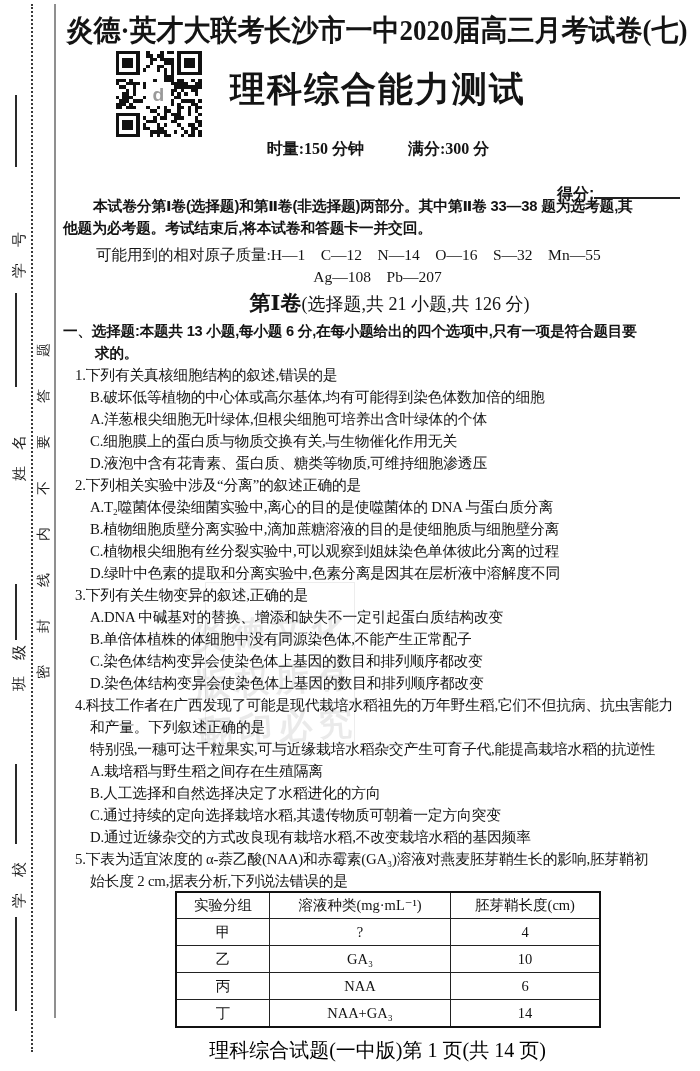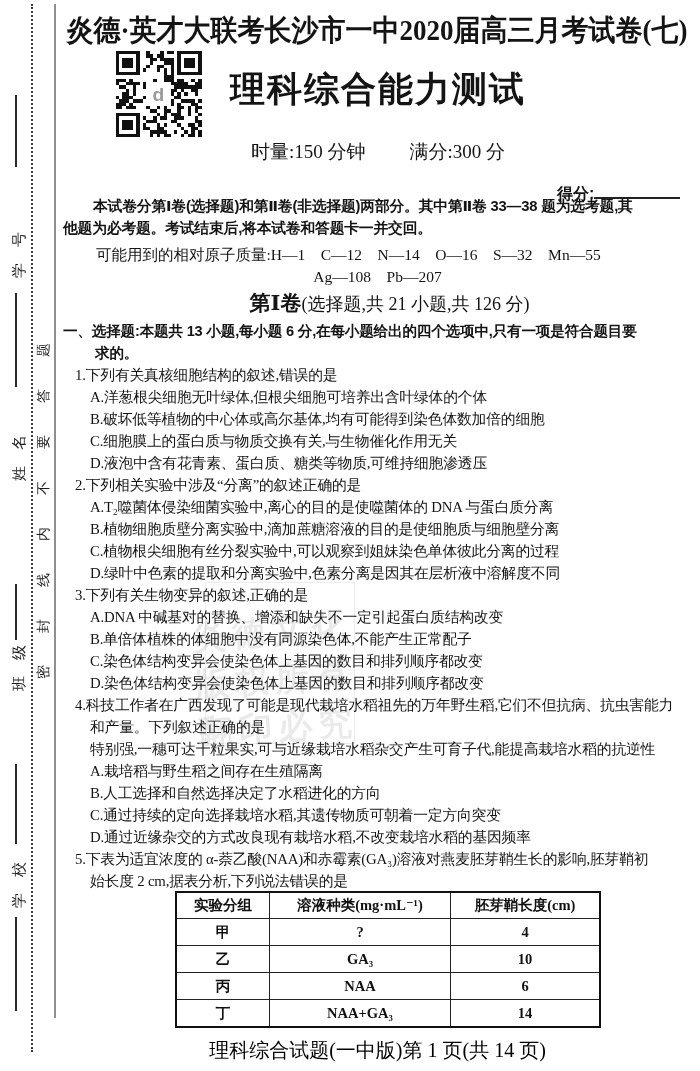--- a/index.html
+++ b/index.html
@@ -16,21 +16,21 @@
   .sf1{top:238px;} .sf2{top:441px;} .sf3{top:651px;} .sf4{top:868px;}
   .seal-text{position:absolute;left:-156px;top:486px;width:400px;height:18px;text-align:center;
         transform:rotate(-90deg);font-size:14px;letter-spacing:32px;white-space:nowrap;color:#1c1c1c;}
   
   .exam-title{position:absolute;left:60px;top:12px;width:634px;text-align:center;
         font-weight:bold;font-size:27px;letter-spacing:0px;white-space:nowrap;
         font-family:"Liberation Serif","DejaVu Serif",serif;transform:scaleY(1.08);}
   .qr{position:absolute;left:114px;top:51px;width:89px;height:86px;}
   .subject-title{position:absolute;left:63px;top:66px;width:630px;text-align:center;
         font-family:Liberation Serif, serif;font-weight:bold;font-size:35px;letter-spacing:2px;}
-  .meta-line{position:absolute;left:63px;top:139px;width:630px;text-align:center;font-size:19px;font-weight:normal;}
+  .meta-line{position:absolute;left:63px;top:139px;width:630px;text-align:center;font-size:16px;font-weight:bold;}
   .meta-line .gap{display:inline-block;width:44px;}
   .score-line{position:absolute;left:557px;top:170px;font-family:"Liberation Sans","DejaVu Sans",sans-serif;
         font-weight:bold;font-size:16px;margin-top:12px;}
   .score-blank{display:inline-block;width:86px;height:15px;border-bottom:2px solid #222;}
   
   .notice{position:absolute;left:63px;top:195px;width:629px;
         font-family:"Liberation Sans","DejaVu Sans",sans-serif;font-weight:bold;
         font-size:14.8px;line-height:22px;letter-spacing:-0.2px;}
   .notice .ind{text-indent:30px;}
   .masses1{position:absolute;left:63px;top:245px;width:629px;font-size:15.5px;white-space:pre;text-indent:33px;}
@@ -42,21 +42,21 @@
         font-family:"Liberation Sans","DejaVu Sans",sans-serif;font-weight:bold;
         font-size:14.6px;line-height:22px;letter-spacing:-0.2px;}
   .sec-inst .cont{padding-left:32px;}
   
   .questions{position:absolute;left:63px;top:364px;width:629px;font-size:14.8px;line-height:22px;letter-spacing:-0.2px;}
   .q-line{padding-left:27px;white-space:nowrap;}
   .q-first{padding-left:12px;}
   
   .q5-table{position:absolute;left:175px;top:891px;border-collapse:collapse;
         font-size:14.5px;text-align:center;color:#111;}
-  .q5-table th,.q5-table td{border:1.2px solid #222;font-weight:bold;padding:0;}
+  .q5-table th,.q5-table td{border:1.2px solid #222;font-weight:normal;padding:0;}
   .q5-table th{height:25px;} .q5-table td{height:26px;}
   .c1{width:92px;} .c2{width:180px;} .c3{width:148px;text-align:center;}
   .q5-table{border:2px solid #111;}
   
   .footer{position:absolute;left:63px;top:1037px;width:629px;text-align:center;font-size:20px;color:#000000;}
   .watermark{position:absolute;left:185px;top:608px;width:180px;text-align:center;
         font-size:34px;font-weight:bold;letter-spacing:6px;color:#000;opacity:0.08;line-height:48px;
         transform:rotate(-4deg);}
   .wm-box{position:absolute;left:205px;top:582px;width:148px;height:160px;border:1px solid rgba(0,0,0,0.07);}
 </style>
@@ -303,22 +303,22 @@
   </div>
 
   <div class="sec-inst">
     <div>一、选择题:本题共 13 小题,每小题 6 分,在每小题给出的四个选项中,只有一项是符合题目要</div>
     <div class="cont">求的。</div>
   </div>
 
   <div class="questions">
       <div>
         <div class="q-line q-first">1.下列有关真核细胞结构的叙述,错误的是</div>
+        <div class="q-line">B.破坏低等植物的中心体或高尔基体,均有可能得到染色体数加倍的细胞</div>
         <div class="q-line">A.洋葱根尖细胞无叶绿体,但根尖细胞可培养出含叶绿体的个体</div>
-        <div class="q-line">B.破坏低等植物的中心体或高尔基体,均有可能得到染色体数加倍的细胞</div>
         <div class="q-line">C.细胞膜上的蛋白质与物质交换有关,与生物催化作用无关</div>
         <div class="q-line">D.液泡中含有花青素、蛋白质、糖类等物质,可维持细胞渗透压</div>
       </div>
       <div>
         <div class="q-line q-first">2.下列相关实验中涉及“分离”的叙述正确的是</div>
         <div class="q-line">A.T₂噬菌体侵染细菌实验中,离心的目的是使噬菌体的 DNA 与蛋白质分离</div>
         <div class="q-line">B.植物细胞质壁分离实验中,滴加蔗糖溶液的目的是使细胞质与细胞壁分离</div>
         <div class="q-line">C.植物根尖细胞有丝分裂实验中,可以观察到姐妹染色单体彼此分离的过程</div>
         <div class="q-line">D.绿叶中色素的提取和分离实验中,色素分离是因其在层析液中溶解度不同</div>
       </div>

